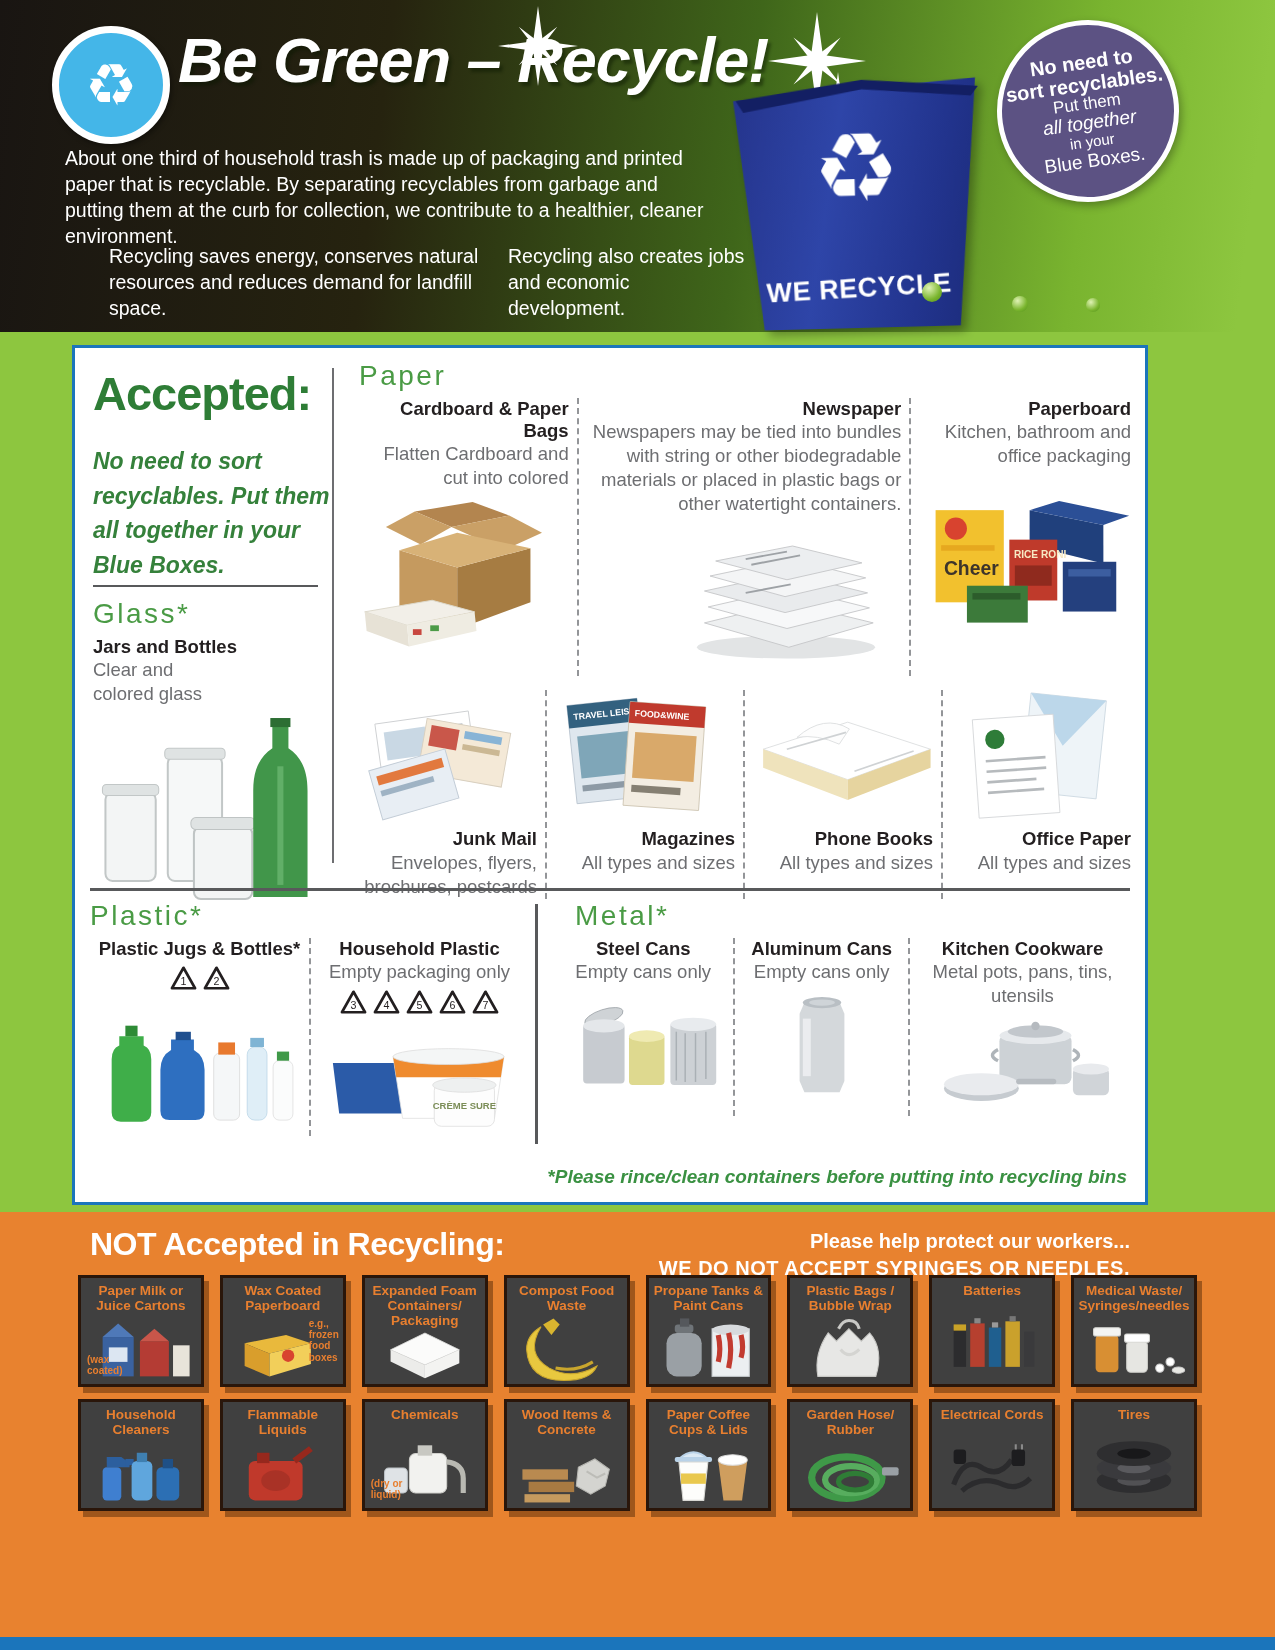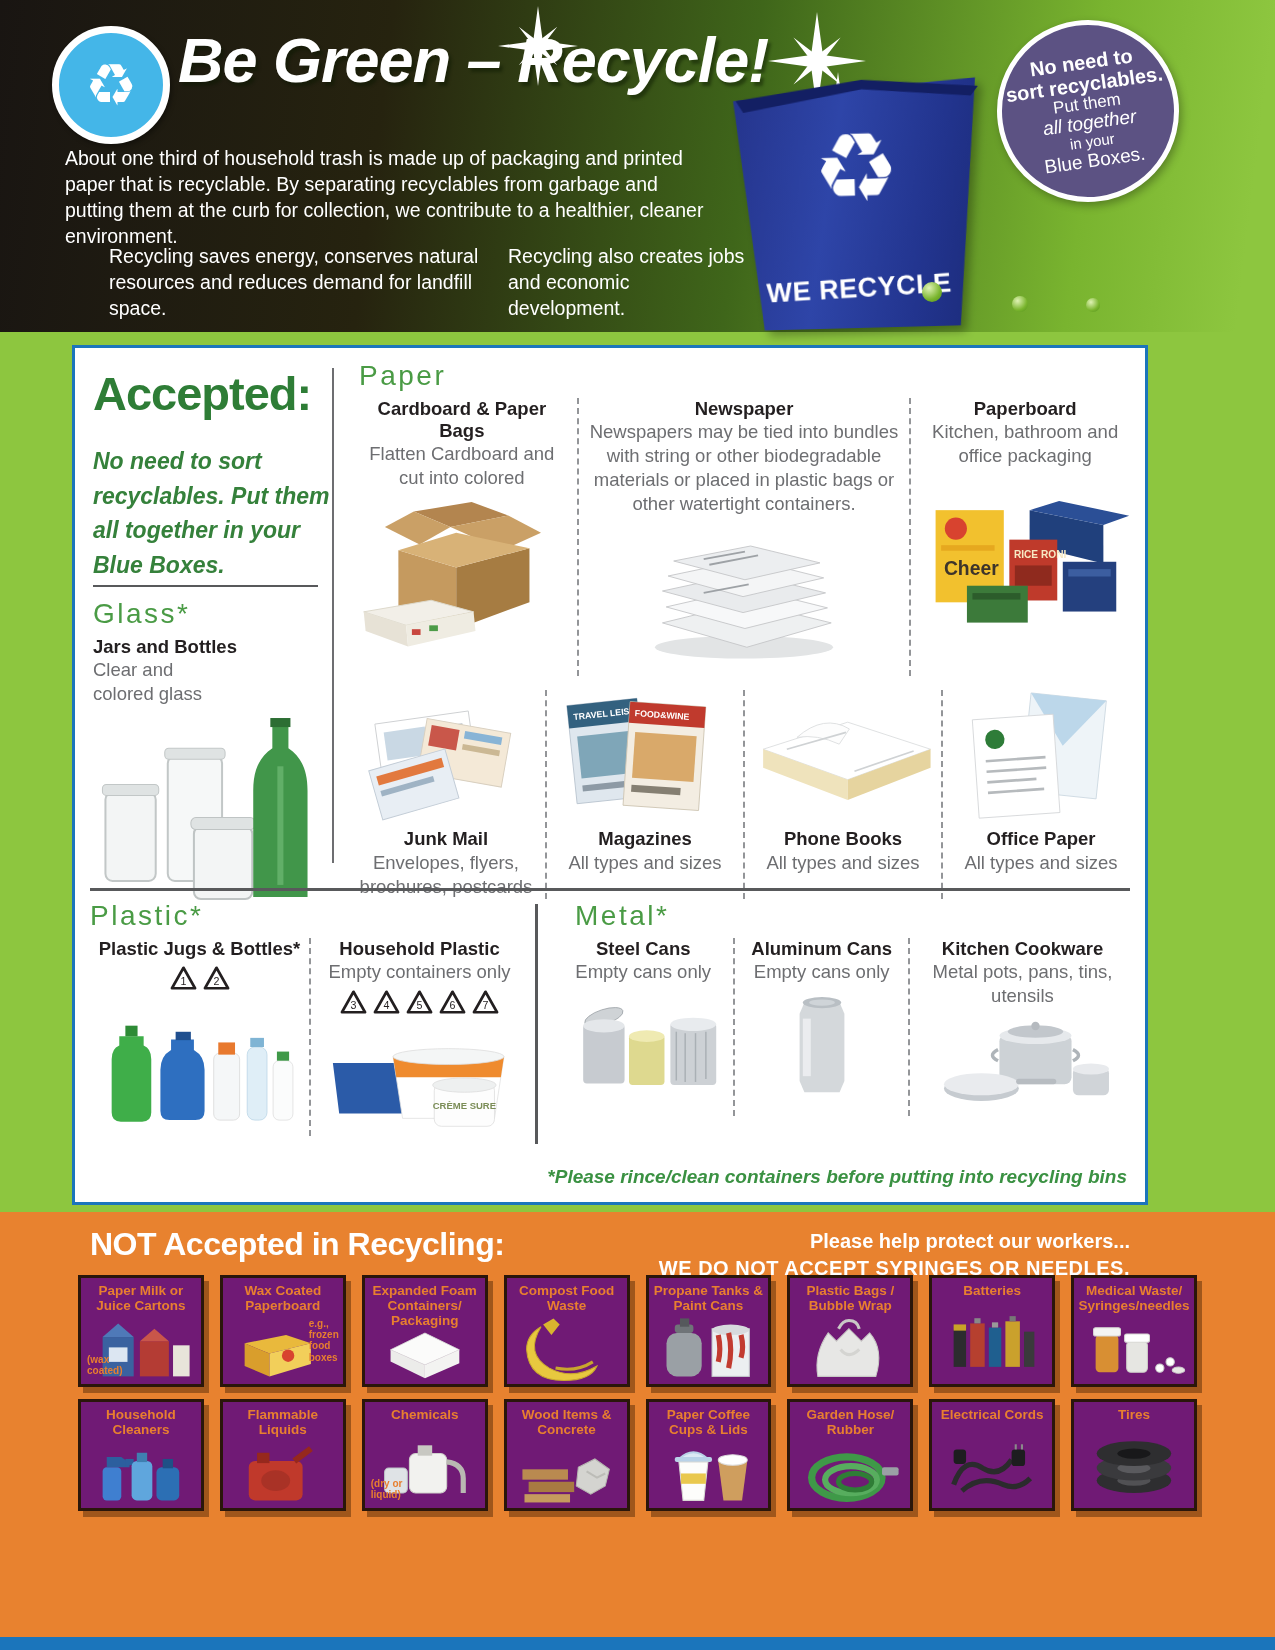--- a/index.html
+++ b/index.html
@@ -59,21 +59,21 @@
   .sec-h{font-size:28px;color:#4a9b45;letter-spacing:2.5px;}
   .item-name{font-size:18.5px;font-weight:bold;color:#231f20;line-height:1.2;}
   .item-desc{font-size:18.5px;color:#6d6e71;line-height:1.3;}
   .glass .item-name{margin-top:6px;}
   .glass svg{margin-top:8px;}
   .vline1{position:absolute;left:257px;top:20px;width:2px;height:495px;background:#6d6e71;}
   .paper{position:absolute;left:272px;top:8px;width:792px;}
   .paper .sec-h{margin:4px 0 6px 12px;}
   .p-row1{display:flex;}
   .p-row1 .pc1{width:29%;} .p-row1 .pc2{width:42%;} .p-row1 .pc3{width:29%;}
-  .p-col{text-align:center;padding:0 8px;box-sizing:border-box;}
+  .p-col{text-align:right;padding:0 8px;box-sizing:border-box;}
   .sep{border-left:2px dashed #939598;}
   .p-row2{display:flex;margin-top:14px;}
   .p-row2 .p-col{width:25%;display:flex;flex-direction:column;}
   .p-row2 svg{margin:0 auto 6px;}
   .hline-big{position:absolute;left:15px;top:540px;width:1040px;height:3px;background:#58595b;}
   .plastic{position:absolute;left:15px;top:552px;width:438px;}
   .pl-cols{display:flex;margin-top:6px;}
   .pl-col{width:50%;text-align:center;padding:0 6px;box-sizing:border-box;}
   .tri-row{display:flex;justify-content:center;gap:6px;margin:6px 0 4px;}
   .tri-row svg{width:27px;height:24px;}
@@ -87,21 +87,21 @@
     font-weight:bold;color:#3a9142;}
   
   .na{position:absolute;left:0;top:1212px;width:100%;height:438px;background:#e8822f;
     padding:14px 78px 0;box-sizing:border-box;}
   .na-h{font-size:32px;font-weight:800;color:#fff;letter-spacing:-.5px;margin-left:12px;}
   .na-warn{position:absolute;right:145px;top:16px;text-align:right;color:#fff;line-height:1.35;}
   .na-warn .w1{font-size:20px;font-weight:bold;}
   .na-warn .w2{font-size:20px;font-weight:bold;letter-spacing:.5px;}
   .na-row{display:flex;gap:16px;margin-top:12px;}
   .na-row.r2{margin-top:12px;}
-  .na-card{flex:1;height:112px;background:#701a75;border:3px solid #2a160a;position:relative;
+  .na-card{flex:1;height:112px;background:#404040;border:3px solid #2a160a;position:relative;
     box-shadow:5px 6px 0 rgba(70,33,5,.45);display:flex;flex-direction:column;align-items:center;
     padding:5px 3px 2px;box-sizing:border-box;}
   .na-label{font-size:13.5px;font-weight:bold;color:#e87f2f;text-align:center;line-height:1.12;}
   .na-img{flex:1;width:100%;min-height:0;}
   .na-note{position:absolute;font-size:10px;color:#e87f2f;white-space:pre-line;line-height:1.12;font-weight:bold;}
   .note-bl{left:6px;bottom:8px;}
   .note-r{right:4px;top:40px;text-align:left;}
   .bottom-strip{position:absolute;left:0;bottom:0;width:100%;height:13px;background:#1b75bb;}
 </style>
 </head>
@@ -343,21 +343,21 @@
             <rect x="148" y="72" width="34" height="88" rx="8" fill="#f5f7f8" stroke="#d8d8d8"></rect>
             <rect x="154" y="58" width="22" height="16" fill="#e8792e"></rect>
             <rect x="192" y="64" width="26" height="96" rx="10" fill="#dfeef7" stroke="#b9d5e6"></rect>
             <rect x="196" y="52" width="18" height="12" fill="#7fb4d4"></rect>
             <rect x="226" y="82" width="26" height="78" rx="8" fill="#fbfcfc" stroke="#dcdcdc"></rect>
             <rect x="231" y="70" width="16" height="12" fill="#3f9948"></rect>
           </svg>
         </div>
         <div class="pl-col sep">
           <div class="item-name">Household Plastic</div>
-          <div class="item-desc">Empty containers only</div>
+          <div class="item-desc">Empty packaging only</div>
           <div class="tri-row">
             <svg viewBox="0 0 30 27">
                 <polygon points="15,2 28,25 2,25" fill="none" stroke="#231f20" stroke-width="3" stroke-linejoin="round"></polygon>
                 <text x="15" y="21" text-anchor="middle" font-size="12" fill="#231f20">3</text>
               </svg>
             <svg viewBox="0 0 30 27">
                 <polygon points="15,2 28,25 2,25" fill="none" stroke="#231f20" stroke-width="3" stroke-linejoin="round"></polygon>
                 <text x="15" y="21" text-anchor="middle" font-size="12" fill="#231f20">4</text>
               </svg>
             <svg viewBox="0 0 30 27">

